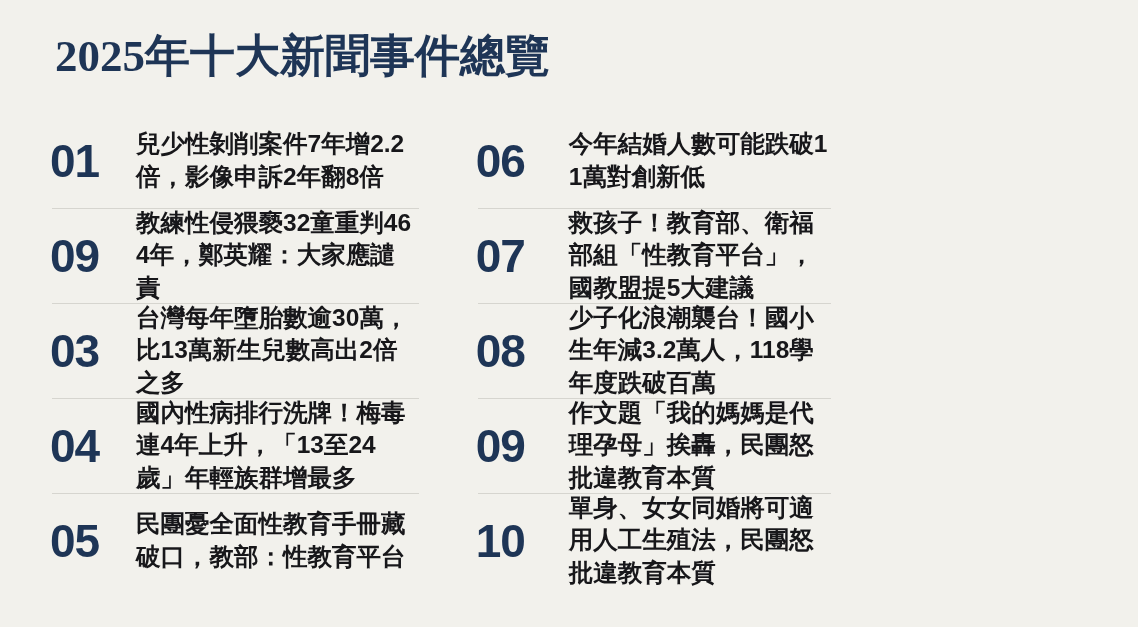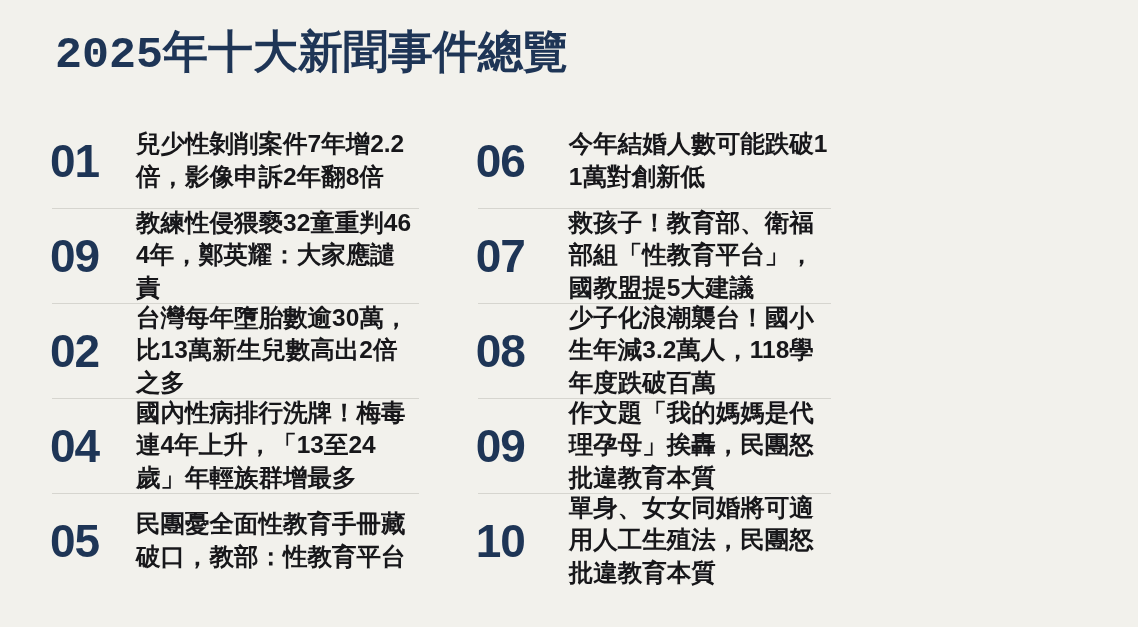--- a/index.html
+++ b/index.html
@@ -24,21 +24,21 @@
   #page-title {
     position: absolute;
     left: 55px;
     top: 31px;
     font-size: 45px;
     font-weight: bold;
     color: #1e3556;
     letter-spacing: 0px;
     line-height: 1.12;
     white-space: nowrap;
-    font-family: Liberation Mono, monospace;
+    font-family: Liberation Serif, serif;
   }
   #columns {
     position: absolute;
     left: 0;
     top: 113px;
     width: 900px;
     display: flex;
     flex-direction: row;
   }
   .news-column {
@@ -114,21 +114,21 @@
         <div class="item-number">01</div>
         <div class="item-text">兒少性剝削案件7年增2.2倍，影像申訴2年翻8倍</div>
       </div>
 
       <div class="news-row">
         <div class="item-number">09</div>
         <div class="item-text">教練性侵猥褻32童重判464年，鄭英耀：大家應譴責</div>
       </div>
 
       <div class="news-row">
-        <div class="item-number">02</div>
+        <div class="item-number">03</div>
         <div class="item-text">台灣每年墮胎數逾30萬，比13萬新生兒數高出2倍之多</div>
       </div>
 
       <div class="news-row">
         <div class="item-number">04</div>
         <div class="item-text">國內性病排行洗牌！梅毒連4年上升，「13至24歲」年輕族群增最多</div>
       </div>
 
       <div class="news-row">
         <div class="item-number">05</div>

